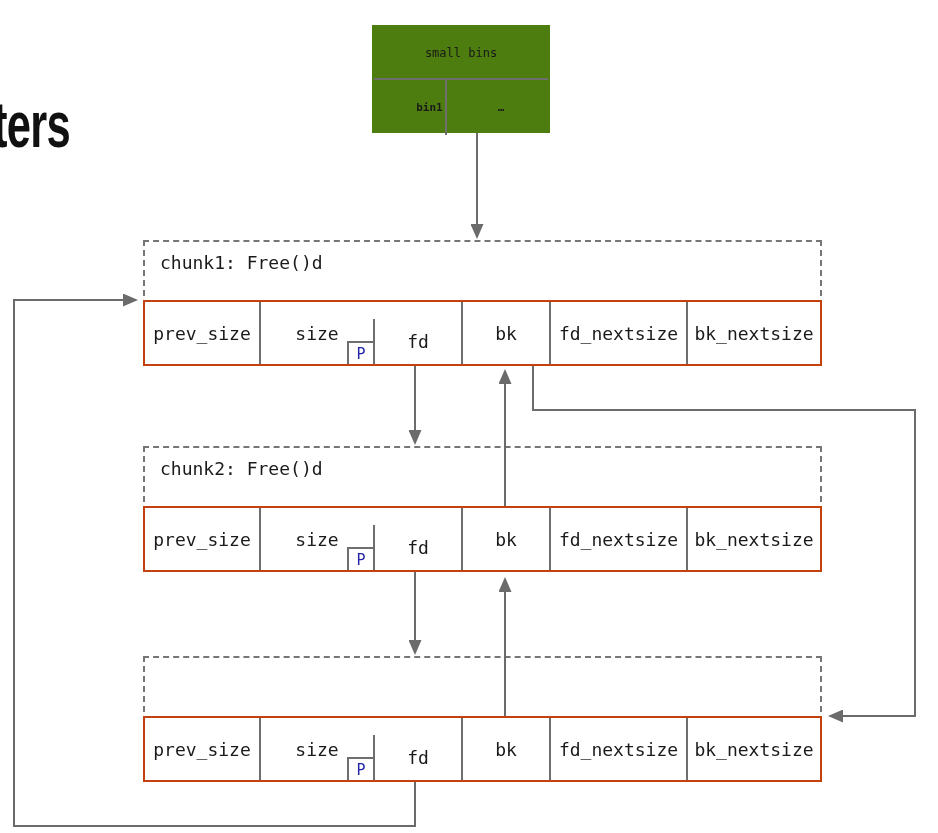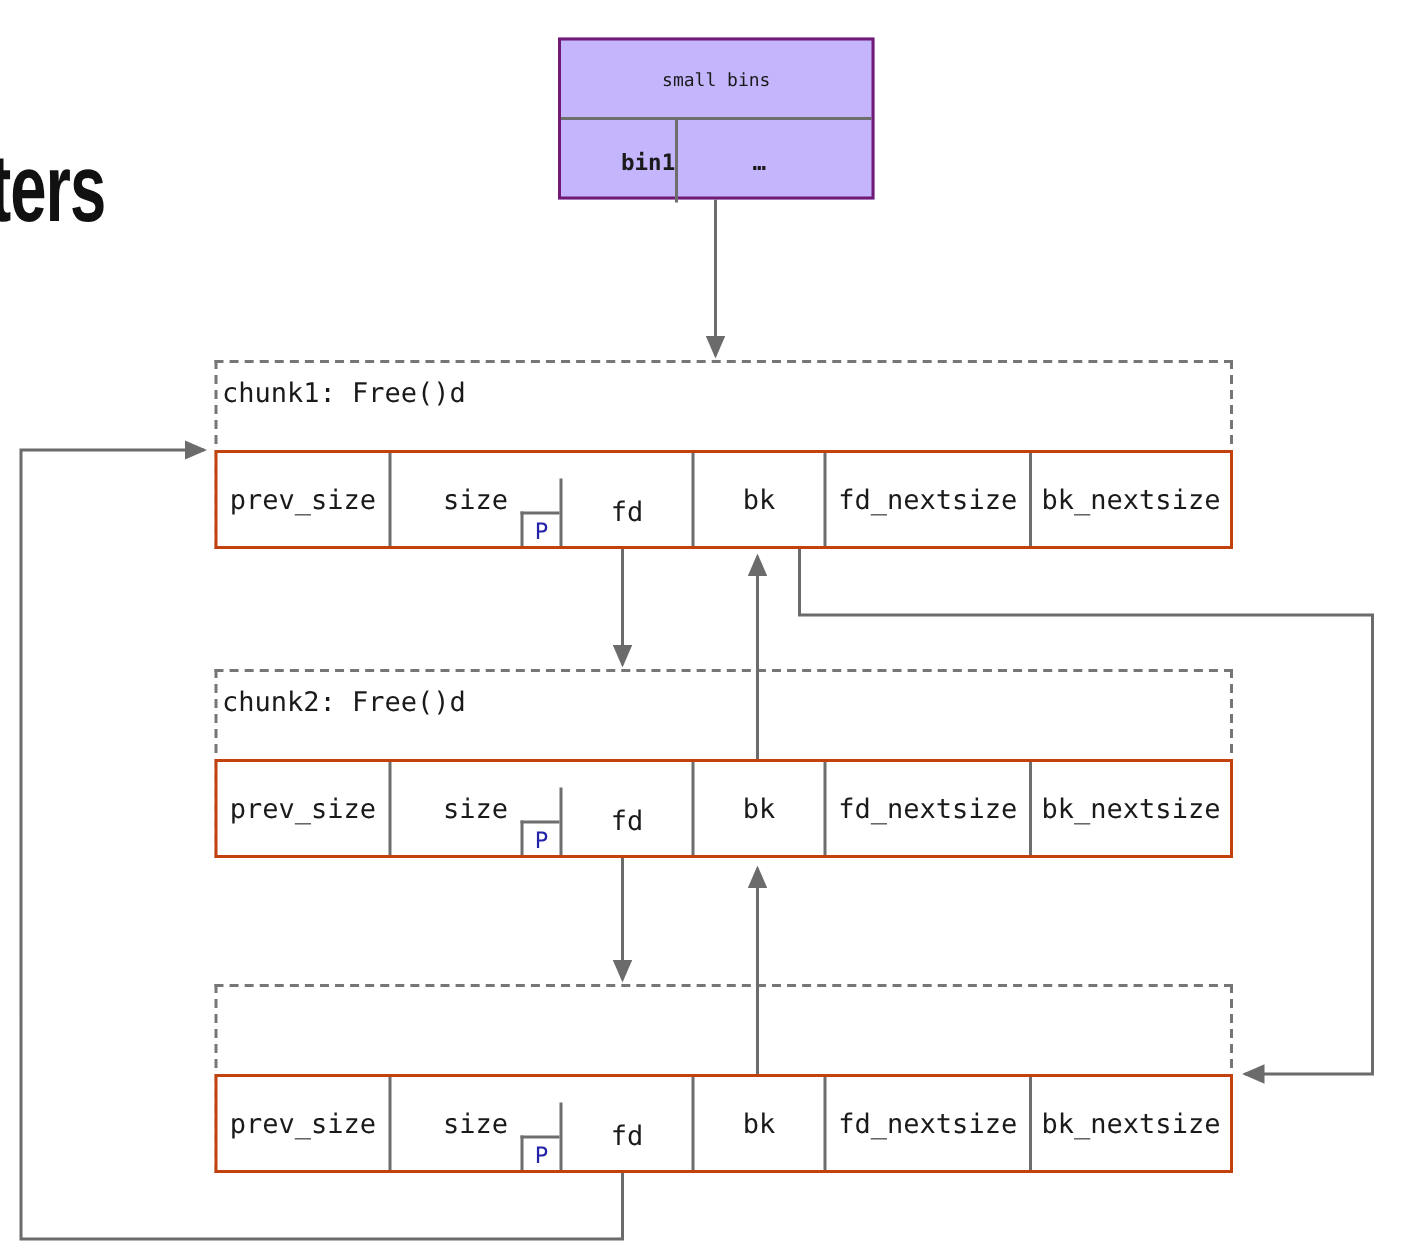--- a/index.html
+++ b/index.html
@@ -26,53 +26,53 @@
     transform: scaleX(0.68);
     transform-origin: left top;
     letter-spacing: -1px;
     white-space: nowrap;
   }
 
   
   .bins {
     position: absolute;
     left: 372px; top: 25px;
-    width: 211px; height: 108px;
-    box-sizing: border-box;
-    background: #c4b5fd;
-    border: 2px solid #701a75;
+    width: 178px; height: 108px;
+    box-sizing: border-box;
+    background: #4d7c0f;
+    border: 2px solid #4d7c0f;
   }
   .bins-header {
     box-sizing: border-box;
     height: 53px;
     border-bottom: 2px solid #6e6e6e;
     display: flex; align-items: center; justify-content: center;
     font-size: 12px;
   }
   .bins-row { display: flex; height: 55px; }
   .bins-cell {
     box-sizing: border-box;
     flex: 0 0 71px;
     display: flex; align-items: center; justify-content: center;
-    font-size: 15px; font-weight: 700; padding-left: 40px;
+    font-size: 11px; font-weight: 700; padding-left: 40px;
   }
   .bins-cell + .bins-cell { border-left: 2px solid #6e6e6e; flex: 0 0 70px; }
 
   
   .chunk {
     position: absolute;
     left: 143px;
     width: 679px;
     box-sizing: border-box;
     border: 2px dashed #767676;
     background: #ffffff;
   }
   .chunk-label {
     position: absolute;
-    top: 10px; left: 3px;
+    top: 10px; left: 15px;
     font-size: 18px;
     white-space: nowrap;
   }
   .fields {
     position: absolute;
     left: -2px; right: -2px; bottom: -2px;
     height: 66px;
     box-sizing: border-box;
     display: flex;
     background: #ffffff;

